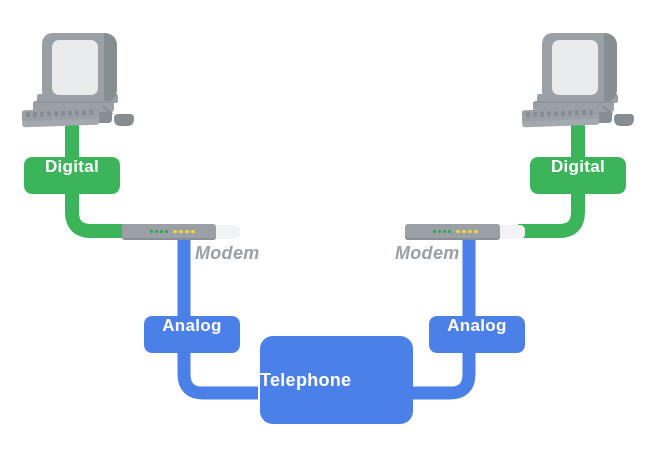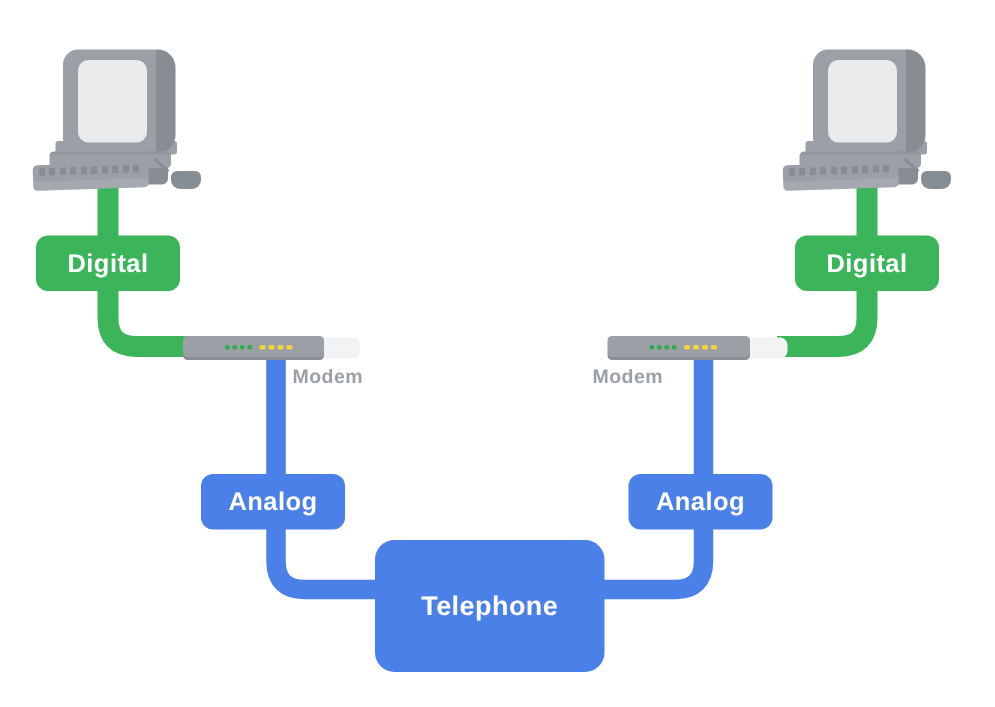--- a/index.html
+++ b/index.html
@@ -19,32 +19,32 @@
   .canvas{
     position:relative;width:663px;height:471px;background:var(--background);
     font-family:"Liberation Sans",sans-serif;overflow:hidden;
   }
   .cables{position:absolute;left:0;top:0;width:663px;height:471px;}
   .cable{fill:none;}
   .cable.green{stroke:var(--digital-green);stroke-width:14px;}
   .cable.blue{stroke:var(--analog-blue);stroke-width:13px;}
 
   .box{
-    position:absolute;display:flex;align-items:center;justify-content:center;
+    position:absolute;display:flex;align-items:flex-start;justify-content:center;
     color:var(--text-white);font-weight:700;font-size:17px;letter-spacing:.3px;
     border-radius:8px;text-align:center;
   }
   .box.green{background:var(--digital-green);}
-  .box.blue{background:var(--analog-blue);}
+  .box.blue{background:var(--analog-blue);margin-left:10px;}
   .box.digital-left{left:24px;top:157px;width:96px;height:37px;}
   .box.digital-right{left:530px;top:157px;width:96px;height:37px;}
   .box.analog-left{left:134px;top:316px;width:96px;height:37px;}
   .box.analog-right{left:419px;top:316px;width:96px;height:37px;}
   .box.exchange{
-    left:250px;top:360px;width:153px;height:88px;border-radius:13px;
+    left:250px;top:336px;width:153px;height:88px;border-radius:13px;
     font-size:18px;line-height:24px;flex-direction:column;
   }
 
   .modem{position:absolute;height:16px;}
   .modem.left{left:122px;top:224px;width:118px;}
   .modem.right{left:405px;top:224px;width:120px;}
   .modem-body{
     position:absolute;left:0;top:0;width:94px;height:16px;background:var(--device-gray);
     border-radius:3px;box-shadow:inset 0 -2px rgba(0,0,0,.10);
   }
@@ -54,21 +54,21 @@
     background:var(--modem-light-gray);border-radius:0 5px 5px 0;
   }
   .modem.right .modem-light{left:95px;width:25px;}
   .leds{position:absolute;left:28px;top:6px;display:flex;gap:2px;align-items:center;}
   .led{width:3px;height:3px;border-radius:1px;}
   .led.g{background:var(--led-green);}
   .led.y{background:var(--led-yellow);width:4px;}
   .led.y.first{margin-left:3px;}
 
   .modem-label{
-    position:absolute;color:var(--label-gray);font-weight:700;font-size:13px;letter-spacing:.3px;
+    position:absolute;color:var(--label-gray);font-weight:700;font-size:18px;letter-spacing:.3px;font-style:italic;
   }
   .modem-label.left{left:195px;top:243px;}
   .modem-label.right{left:395px;top:243px;}
 
   .computer{position:absolute;width:113px;height:95px;}
   .computer.left{left:22px;top:33px;}
   .computer.right{left:522px;top:33px;}
   .computer *{position:absolute;}
   .monitor{
     left:20px;top:0;width:75px;height:69px;border-radius:10px 12px 12px 10px;

